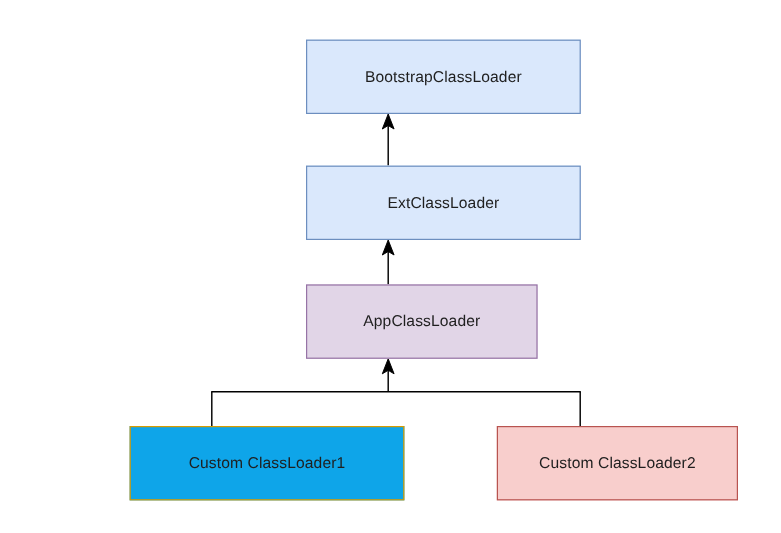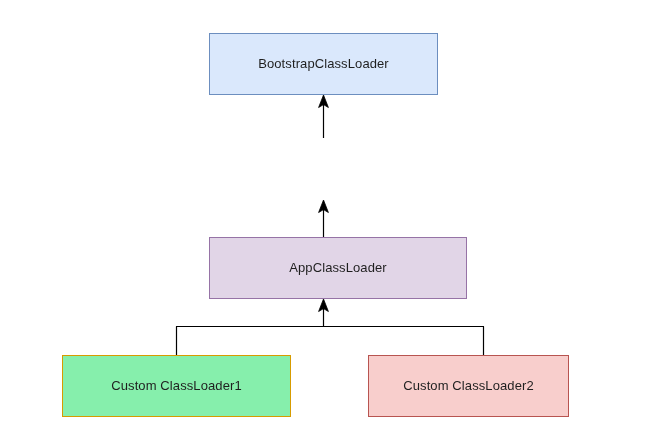--- a/index.html
+++ b/index.html
@@ -25,20 +25,21 @@
     align-items: center;
     justify-content: center;
     border-width: 1px;
     border-style: solid;
     font-size: 13px;
     line-height: 1.2;
     color: #1f1f1f;
     text-align: center;
     letter-spacing: 0.1px;
     white-space: nowrap;
+    margin-left: 46px;
   }
   .node-label {
     pointer-events: none;
   }
   #edge-layer {
     position: absolute;
     left: 0;
     top: 0;
     width: 651px;
     height: 444px;
@@ -80,26 +81,29 @@
       <line class="edge-line" x1="176" y1="326.5" x2="484" y2="326.5"></line>
       <line class="edge-line" x1="323.5" y1="326.5" x2="323.5" y2="308"></line>
       <polygon class="edge-head" points="323.5,299 318.6,311.5 323.5,308.6 328.4,311.5"></polygon>
     </g>
   </svg>
 
   <div class="node" id="node-bootstrap" style="left:209px; top:33px; width:229px; height:62px; background:#dae8fc; border-color:#6c8ebf;">
     <span class="node-label">BootstrapClassLoader</span>
   </div>
 
+  <div class="node" id="node-ext" style="left:209px; top:138px; width:229px; height:62px; background:#dae8fc; border-color:#6c8ebf;">
+    <span class="node-label">ExtClassLoader</span>
+  </div>
 
-  <div class="node" id="node-app" style="left:209px; top:237px; width:258px; height:62px; background:#e1d5e7; border-color:#9673a6;">
+  <div class="node" id="node-app" style="left:209px; top:237px; width:193px; height:62px; background:#e1d5e7; border-color:#9673a6;">
     <span class="node-label">AppClassLoader</span>
   </div>
 
-  <div class="node" id="node-custom1" style="left:62px; top:355px; width:229px; height:62px; background:#86efac; border-color:#d79b00;">
+  <div class="node" id="node-custom1" style="left:62px; top:355px; width:229px; height:62px; background:#0ea5e9; border-color:#d79b00;">
     <span class="node-label">Custom ClassLoader1</span>
   </div>
 
   <div class="node" id="node-custom2" style="left:368px; top:355px; width:201px; height:62px; background:#f8cecc; border-color:#b85450;">
     <span class="node-label">Custom ClassLoader2</span>
   </div>
 
 </div>
 
 </body></html>

